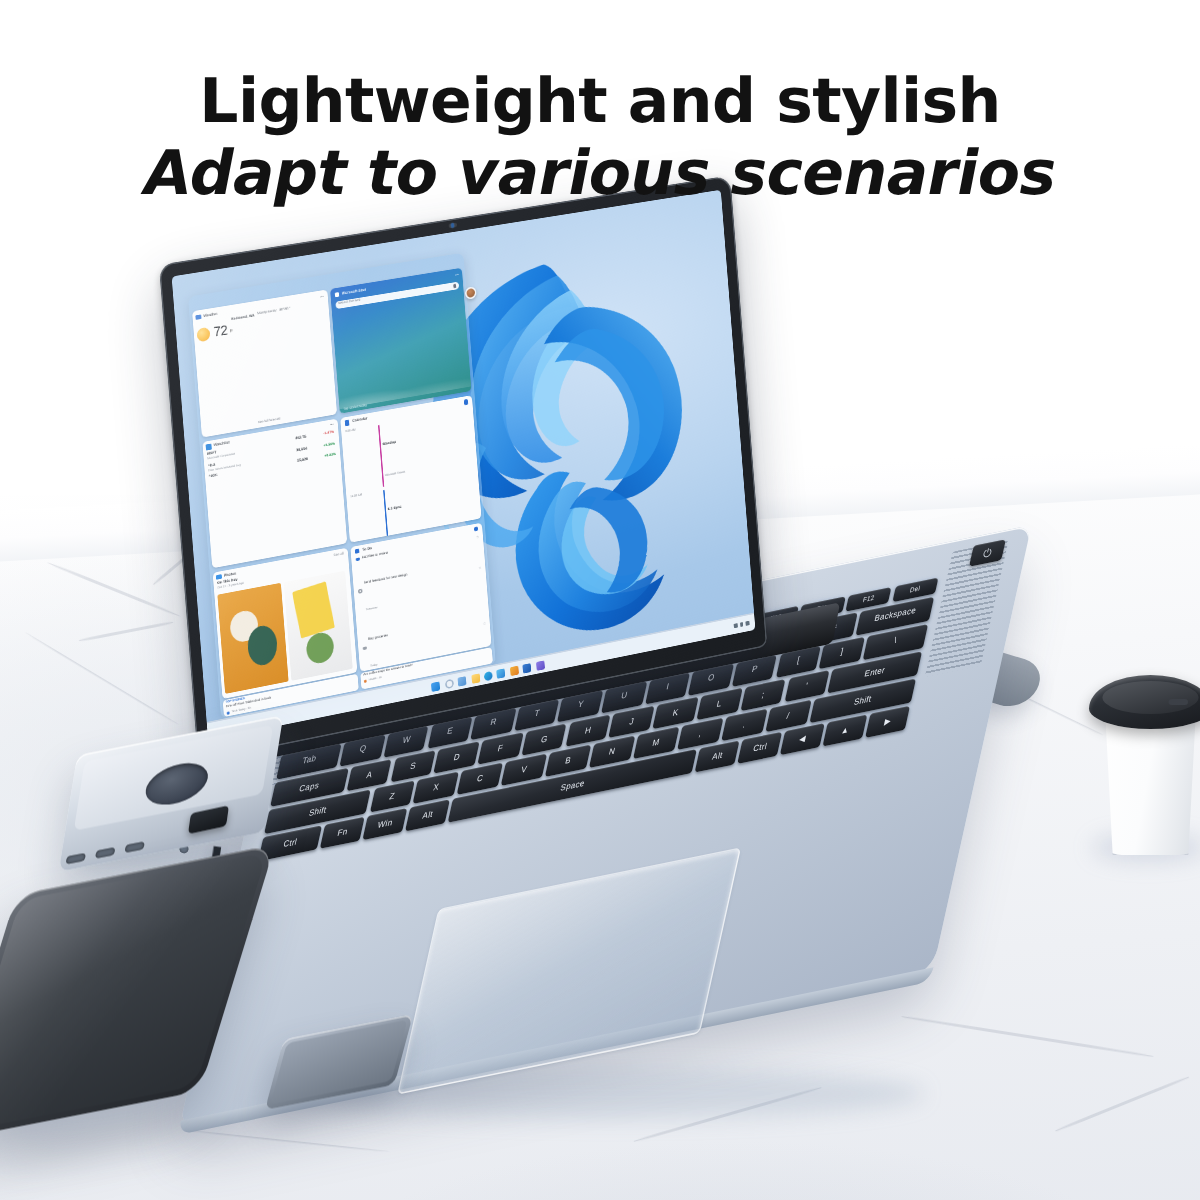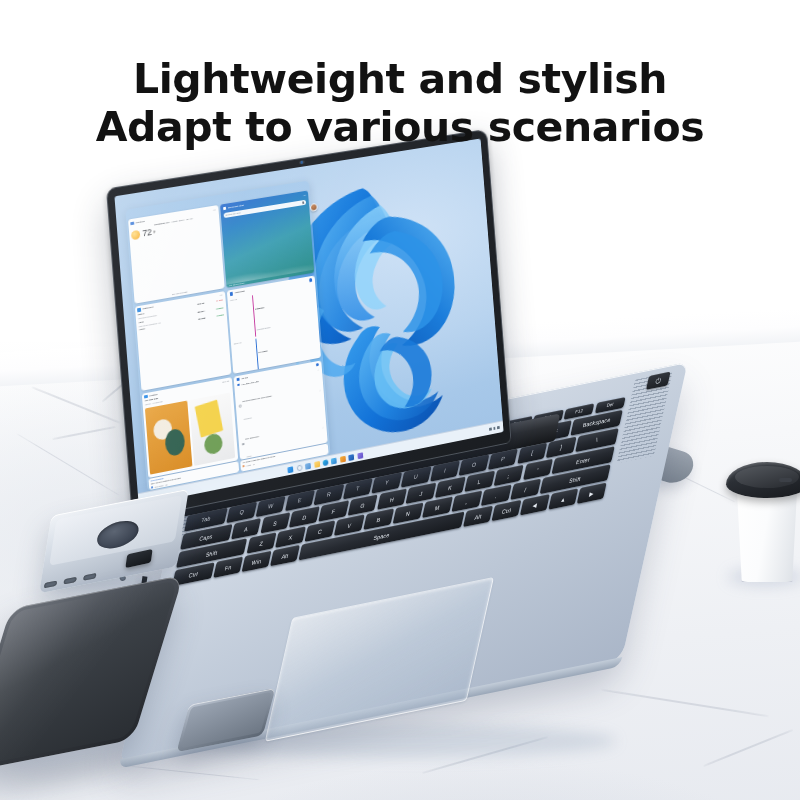--- a/index.html
+++ b/index.html
@@ -4,21 +4,21 @@
 <style>
   * { margin:0; padding:0; box-sizing:border-box; }
   html,body { width:800px; height:800px; overflow:hidden; }
   body {
     font-family:"Liberation Sans", sans-serif;
     background:#ffffff;
     position:relative;
   }
 
   
-  #scene { position:absolute; inset:0;margin-top:12px; }
+  #scene { position:absolute; inset:0; }
 
   
   .desk {
     position:absolute; left:-60px; right:-60px; top:330px; bottom:-40px;
     background:
       radial-gradient(ellipse 420px 150px at 60% 105%, rgba(206,212,222,.55), rgba(206,212,222,0) 70%),
       radial-gradient(ellipse 500px 260px at 20% 40%, rgba(228,232,238,.85), rgba(228,232,238,0) 72%),
       linear-gradient(175deg,#ffffff 0%,#f7f8fa 28%,#eef0f4 62%,#e6e9ef 100%);
   }
   .desk-edge {
@@ -43,21 +43,21 @@
 
   
   .headline {
     position:absolute; left:0; right:0; top:44px;
     text-align:center; z-index:40;
     color:#121212; font-weight:700;
     font-size:41px; line-height:1.16;
     letter-spacing:-.4px;
     font-family:"DejaVu Sans", sans-serif;
   }
-  .headline .l2 { display:block; }
+  .headline .l2 { display:block;font-style:italic; }
 
   
   #laptop { position:absolute; left:0; top:0; width:800px; height:800px; }
 
   
   .lid {
     position:absolute;
     left:132px; top:178px; width:412px; height:330px;
     transform:rotate(-11.5deg) skewX(-7deg) perspective(900px) rotateY(7deg);
     transform-origin:bottom left;

